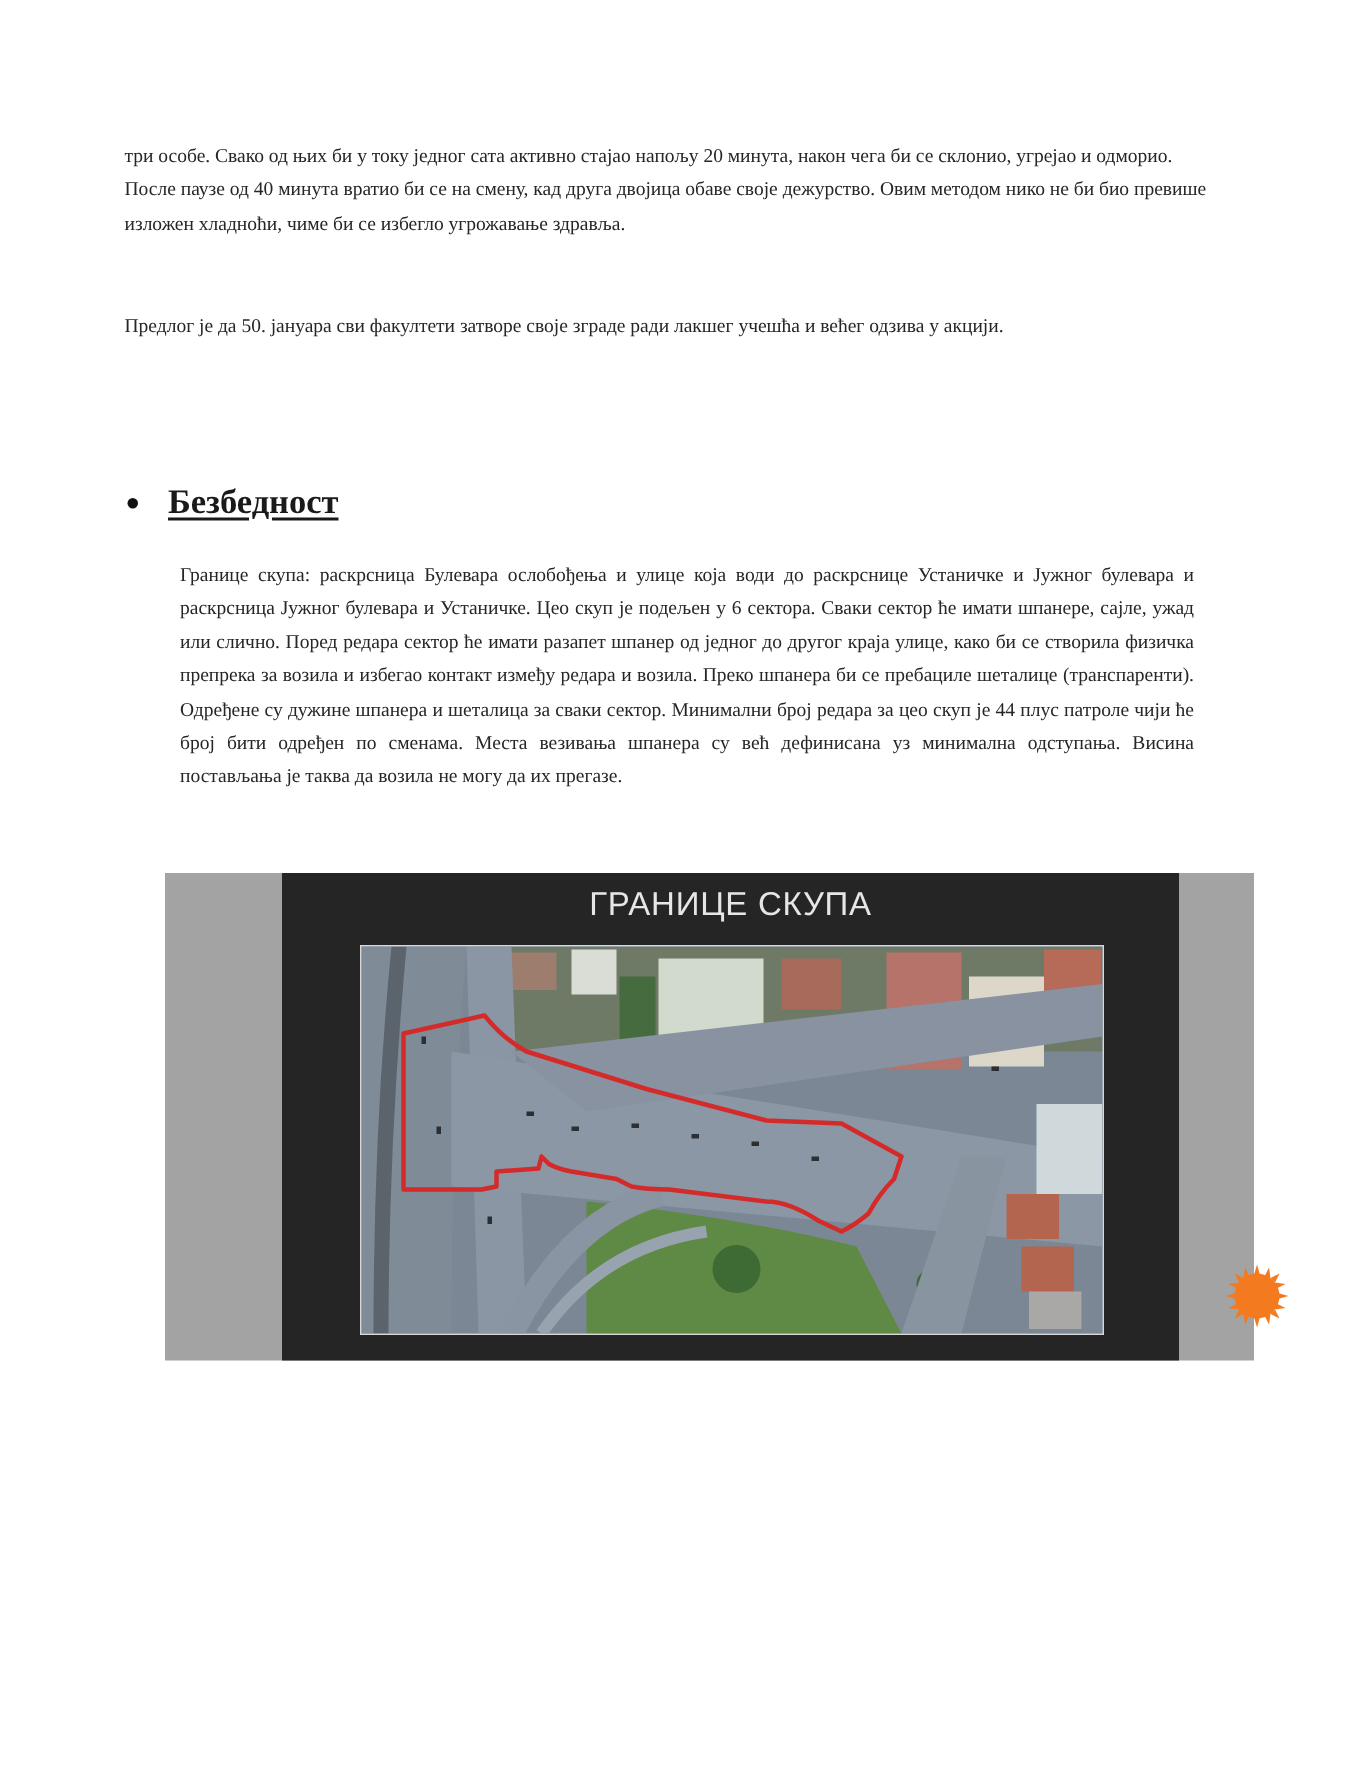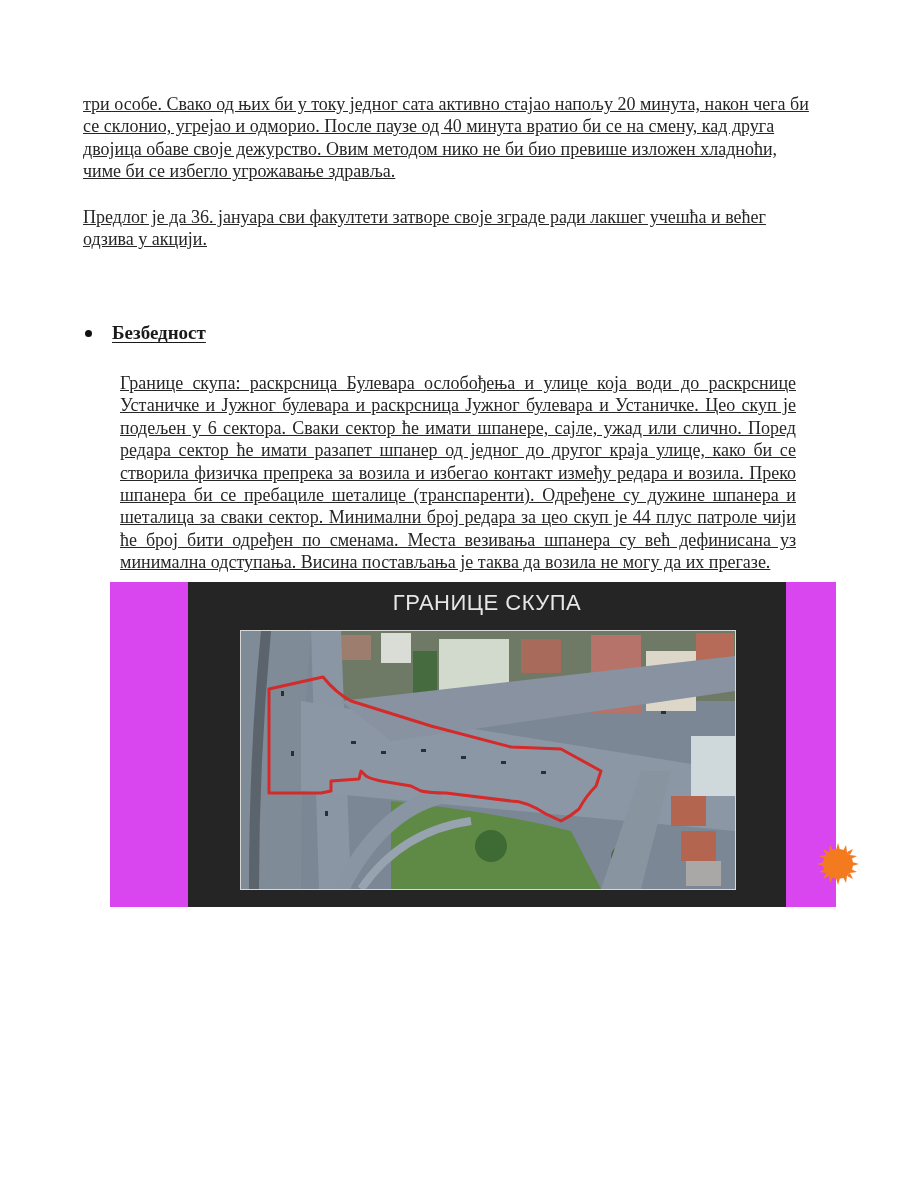--- a/index.html
+++ b/index.html
@@ -1,40 +1,40 @@
 <!DOCTYPE html>
 <html><head>
 <meta charset="utf-8">
 <style>
   html, body { margin: 0; padding: 0; background: #ffffff; }
   body { width: 900px; height: 1191px; position: relative; overflow: hidden;
          font-family: "Liberation Serif", "DejaVu Serif", serif; color: #222; }
-  .para { position: absolute; font-size: 18px; line-height: 22.4px; color: #262626; margin: 0; text-decoration: underline; }
+  .para { position: absolute; font-size: 13px; line-height: 22.4px; color: #262626; margin: 0; }
   .p1 { left: 83px; top: 93px; width: 726px; }
   .p2 { left: 83px; top: 206px; width: 726px; }
-  .heading { position: absolute; left: 85px; top: 322px; font-size: 19px; font-weight: bold;
+  .heading { position: absolute; left: 85px; top: 322px; font-size: 23px; font-weight: bold;
              color: #1a1a1a; display: flex; align-items: center; }
   .heading .bullet { width: 7px; height: 7px; border-radius: 50%; background: #111; display: inline-block; margin-right: 20px; }
   .heading .title { text-decoration: underline; text-underline-offset: 3px; }
   .p3 { left: 120px; top: 372px; width: 676px; text-align: justify; text-align-last: left; }
-  .figure { position: absolute; left: 110px; top: 582px; width: 726px; height: 325px; background: #d946ef; }
+  .figure { position: absolute; left: 110px; top: 582px; width: 726px; height: 325px; background: #a3a3a3; }
   .slide { position: absolute; left: 78px; top: 0; width: 598px; height: 325px; background: #252525; }
   .slide-title { position: absolute; left: 0; right: 0; top: 8px; text-align: center;
                  font-family: "Liberation Sans", "DejaVu Sans", sans-serif; font-size: 22px;
                  letter-spacing: 0.5px; color: #e6e6e6; }
   .map { position: absolute; left: 52px; top: 48px; width: 494px; height: 258px; border: 1px solid #d8d8d8;
          overflow: hidden; background: #6f7f8e; }
   .map svg { display: block; }
   .logo { position: absolute; left: 626px; top: 258px; width: 48px; height: 48px; }
 </style>
 </head>
 <body>
 
 <p class="para p1">три особе. Свако од њих би у току једног сата активно стајао напољу 20 минута, након чега би се склонио, угрејао и одморио. После паузе од 40 минута вратио би се на смену, кад друга двојица обаве своје дежурство. Овим методом нико не би био превише изложен хладноћи, чиме би се избегло угрожавање здравља.</p>
-<p class="para p2">Предлог је да 36. јануара сви факултети затворе своје зграде ради лакшег учешћа и већег одзива у акцији.</p>
+<p class="para p2">Предлог је да 50. јануара сви факултети затворе своје зграде ради лакшег учешћа и већег одзива у акцији.</p>
 
 <div class="heading">
   <span class="bullet"></span>
   <span class="title">Безбедност</span>
 </div>
 
 <p class="para p3">Границе скупа: раскрсница Булевара ослобођења и улице која води до раскрснице Устаничке и Јужног булевара и раскрсница Јужног булевара и Устаничке. Цео скуп је подељен у 6 сектора. Сваки сектор ће имати шпанере, сајле, ужад или слично. Поред редара сектор ће имати разапет шпанер од једног до другог краја улице, како би се створила физичка препрека за возила и избегао контакт између редара и возила. Преко шпанера би се пребациле шеталице (транспаренти). Одређене су дужине шпанера и шеталица за сваки сектор. Минимални број редара за цео скуп је 44 плус патроле чији ће број бити одређен по сменама. Места везивања шпанера су већ дефинисана уз минимална одступања. Висина постављања је таква да возила не могу да их прегазе.</p>
 
 <div class="figure">
   <div class="slide">

